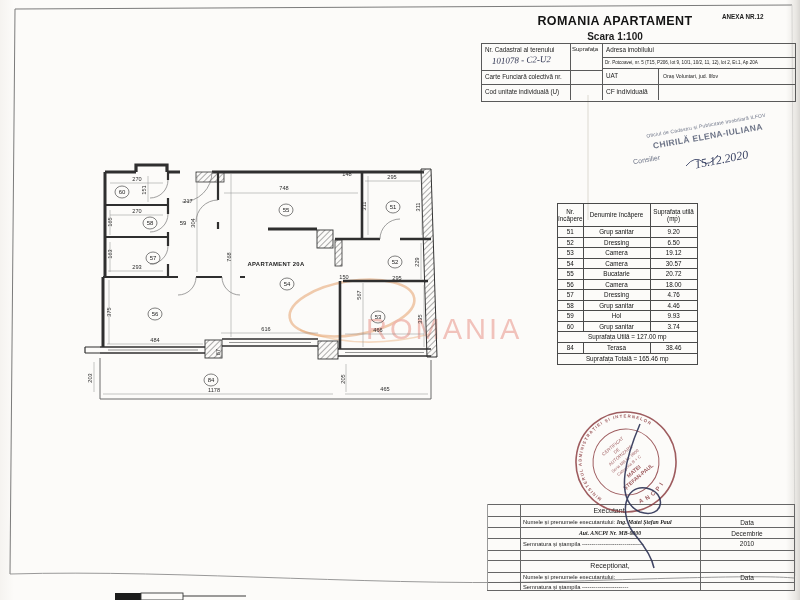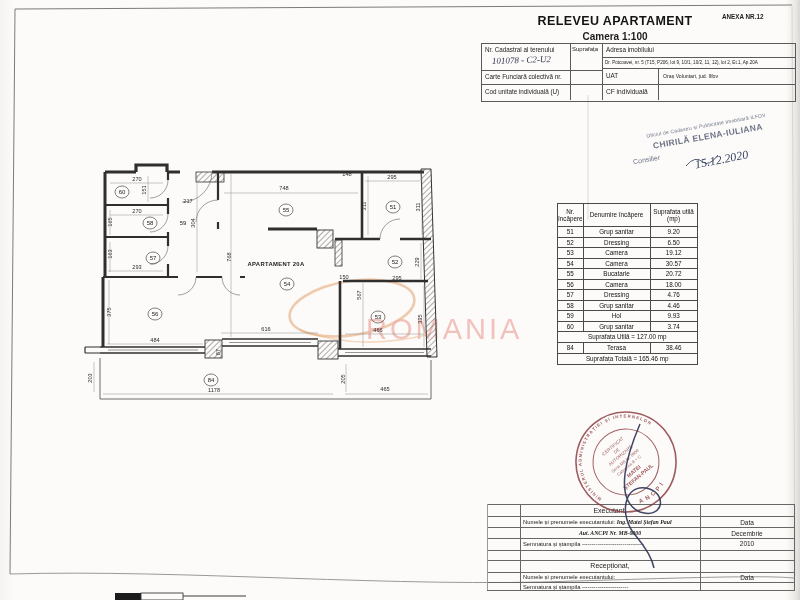--- a/index.html
+++ b/index.html
@@ -190,22 +190,22 @@
 
     <g>
       <rect x="115" y="593" width="26" height="7" fill="#1c1c1c"></rect>
       <rect x="141" y="593" width="42" height="7" fill="none" stroke="#3a3a3a" stroke-width="0.9"></rect>
       <path d="M183,596 H246" stroke="#3a3a3a" stroke-width="1.1"></path>
     </g>
   </svg>
 
   <div class="layer crease"></div>
 
-  <div class="layer title">RELEVEU APARTAMENT</div>
-  <div class="layer scale">Camera 1:100</div>
+  <div class="layer title">ROMANIA APARTAMENT</div>
+  <div class="layer scale">Scara 1:100</div>
   <div class="layer anexa">ANEXA NR.12</div>
 
   <div class="layer cad">
     <div class="vl" style="left:88px;top:0;height:56px;"></div>
     <div class="vl" style="left:120px;top:0;height:56px;"></div>
     <div class="vl" style="left:176px;top:24px;height:32px;"></div>
     <div class="hl" style="left:0;top:26px;width:120px;"></div>
     <div class="hl" style="left:0;top:40px;width:313px;"></div>
     <div class="hl" style="left:120px;top:13px;width:193px;"></div>
     <div class="hl" style="left:120px;top:24px;width:193px;"></div>

